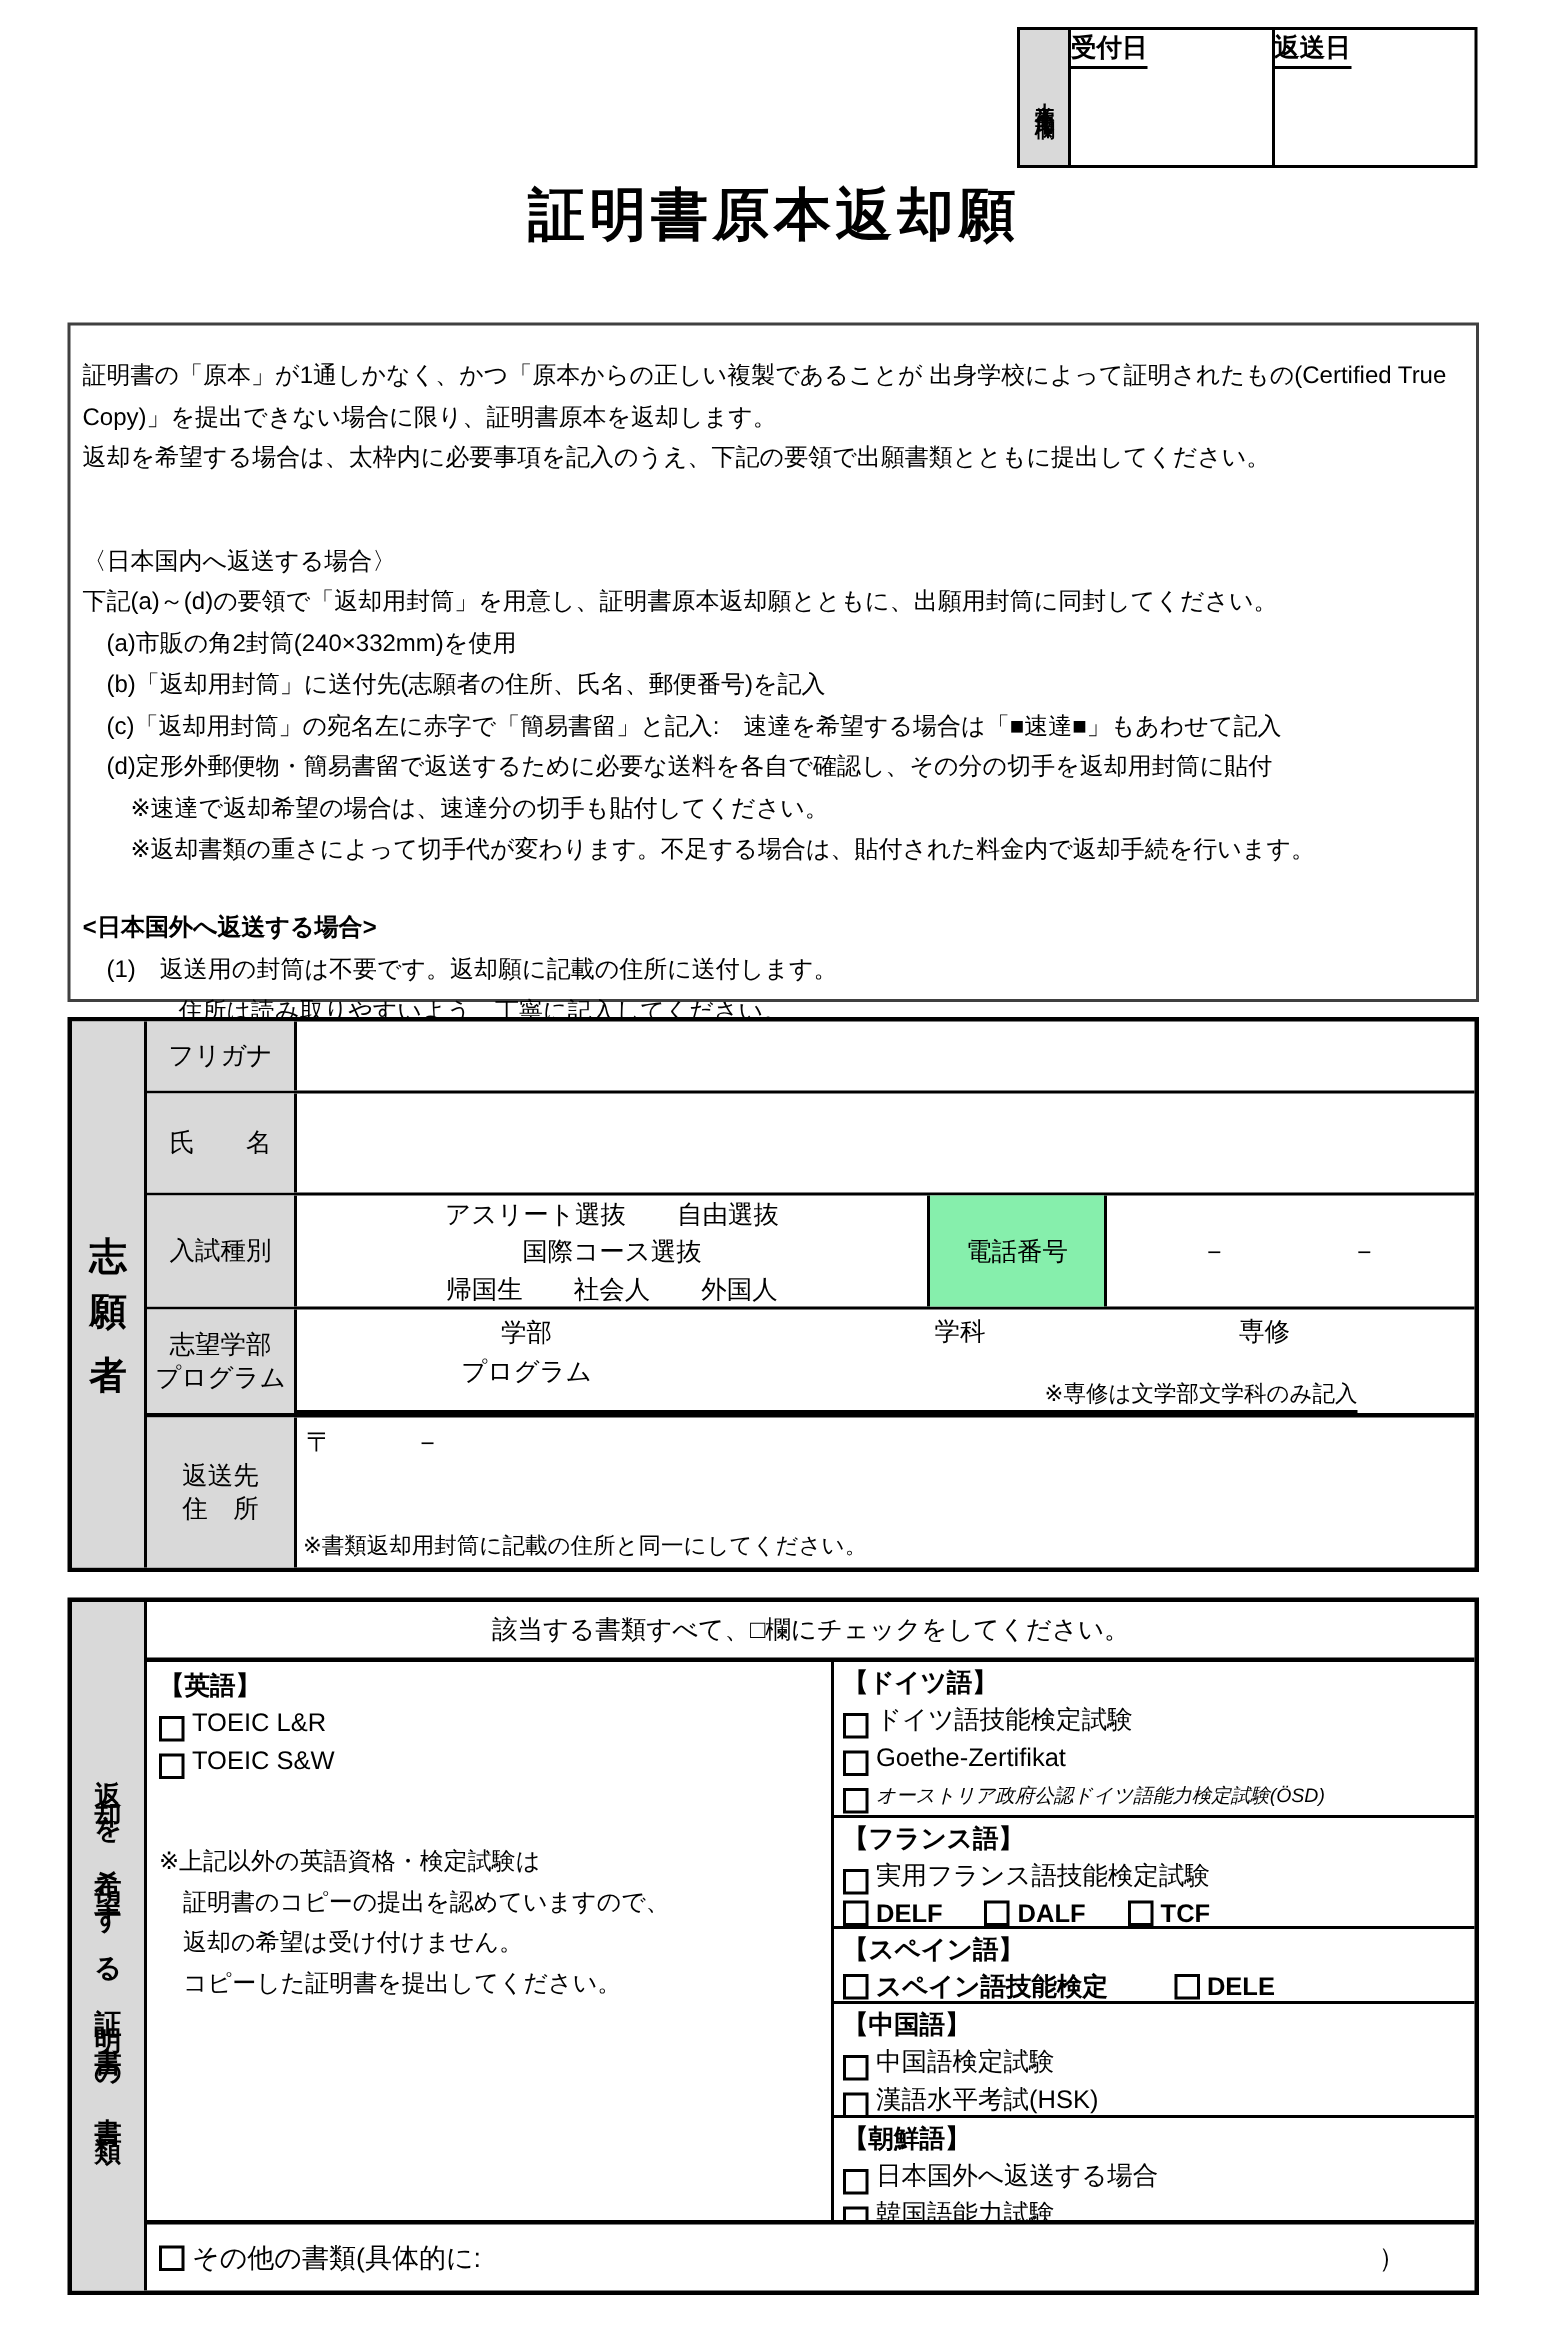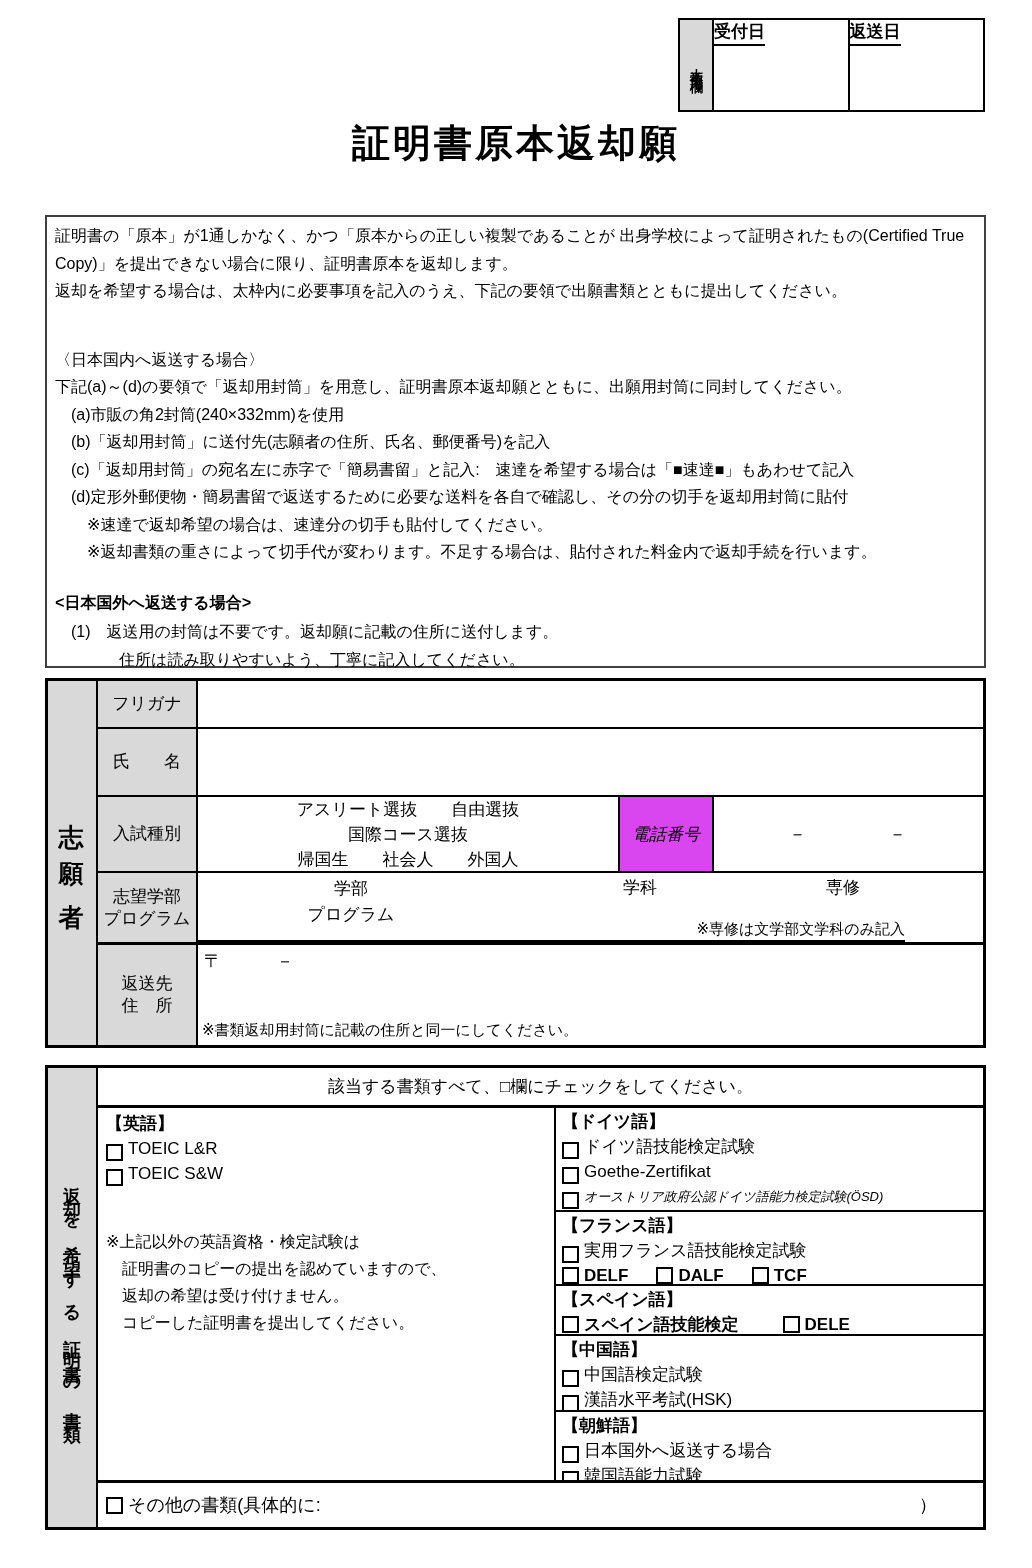--- a/index.html
+++ b/index.html
@@ -19,43 +19,43 @@
   .office-col.first{border-right:2px solid #000;}
   .office-head{height:24px;border-bottom:2px solid #000;text-align:center;font-size:17px;font-weight:600;line-height:24px;}
   .office-cell{flex:1;}
 
   
   .page-title{left:0;top:118px;width:100%;text-align:center;font-size:38px;font-weight:600;letter-spacing:3px;}
 
   
   .instructions{left:45px;top:215px;width:941px;height:453px;border:2px solid #404040;box-sizing:border-box;
     padding:5px 8px;font-size:16px;line-height:27.5px;}
-  .instr-intro{margin-bottom:41px;}
+  .instr-intro{margin-bottom:41px;margin-top:15px;}
   .instr-domestic{margin-bottom:25px;}
   .instr-heading-bold{font-weight:700;font-family:Liberation Mono, monospace;}
 
   
   .applicant-table{left:45px;top:678px;width:941px;height:370px;border:3px solid #000;box-sizing:border-box;display:flex;background:#fff;}
   .side-col{width:48px;background:#d9d9d9;border-right:2px solid #000;display:flex;align-items:center;justify-content:center;
     writing-mode:vertical-rl;text-orientation:upright;}
   .applicant-side{font-size:25px;font-weight:600;letter-spacing:40px;}
   .applicant-main{flex:1;display:flex;flex-direction:column;}
   .a-row{display:flex;border-bottom:2px solid #000;box-sizing:border-box;}
   .a-row.r1{height:48px;}
   .a-row.r2{height:68px;}
   .a-row.r3{height:76px;}
   .a-row.r4{height:72px;border-bottom:3px solid #000;}
   .a-row.r5{flex:1;border-bottom:none;}
   .a-label{width:100px;background:#d9d9d9;border-right:2px solid #000;display:flex;align-items:center;justify-content:center;
     font-size:17px;text-align:center;line-height:22px;flex:none;box-sizing:border-box;}
   .a-value{flex:1;position:relative;}
   .exam-options{width:420px;display:flex;align-items:center;justify-content:center;text-align:center;
     font-size:17px;line-height:25px;box-sizing:border-box;flex:none;}
-  .phone-label{width:96px;background:#d946ef;border-left:2px solid #000;border-right:2px solid #000;display:flex;
-    align-items:center;justify-content:center;font-size:17px;flex:none;box-sizing:border-box;font-style:italic;}
+  .phone-label{width:120px;background:#86efac;border-left:2px solid #000;border-right:2px solid #000;display:flex;
+    align-items:center;justify-content:center;font-size:17px;flex:none;box-sizing:border-box;}
   .phone-value{flex:1;display:flex;align-items:center;justify-content:center;font-size:18px;letter-spacing:2px;}
   .fac-col1{position:absolute;left:33px;top:3px;width:240px;text-align:center;font-size:17px;line-height:26px;}
   .fac-col2{position:absolute;left:425px;top:3px;font-size:17px;}
   .fac-col3{position:absolute;left:628px;top:3px;font-size:17px;}
   .fac-note-line{position:absolute;left:0;right:78px;bottom:0;border-bottom:2px solid #000;text-align:right;
     font-size:15px;padding-bottom:1px;}
   .postal{position:absolute;left:6px;top:4px;font-size:18px;}
   .addr-note{position:absolute;left:4px;bottom:5px;font-size:15px;}
 
   

